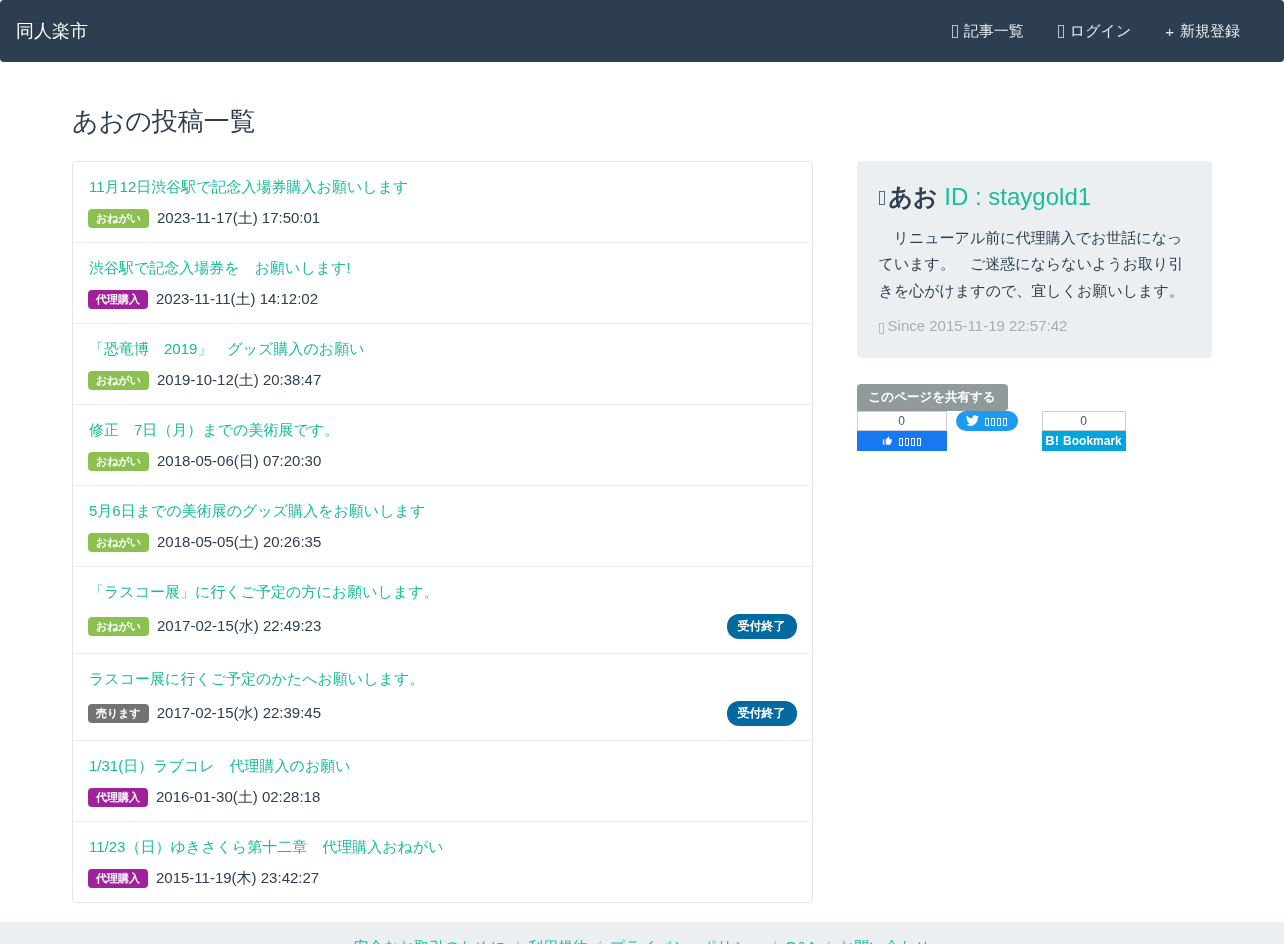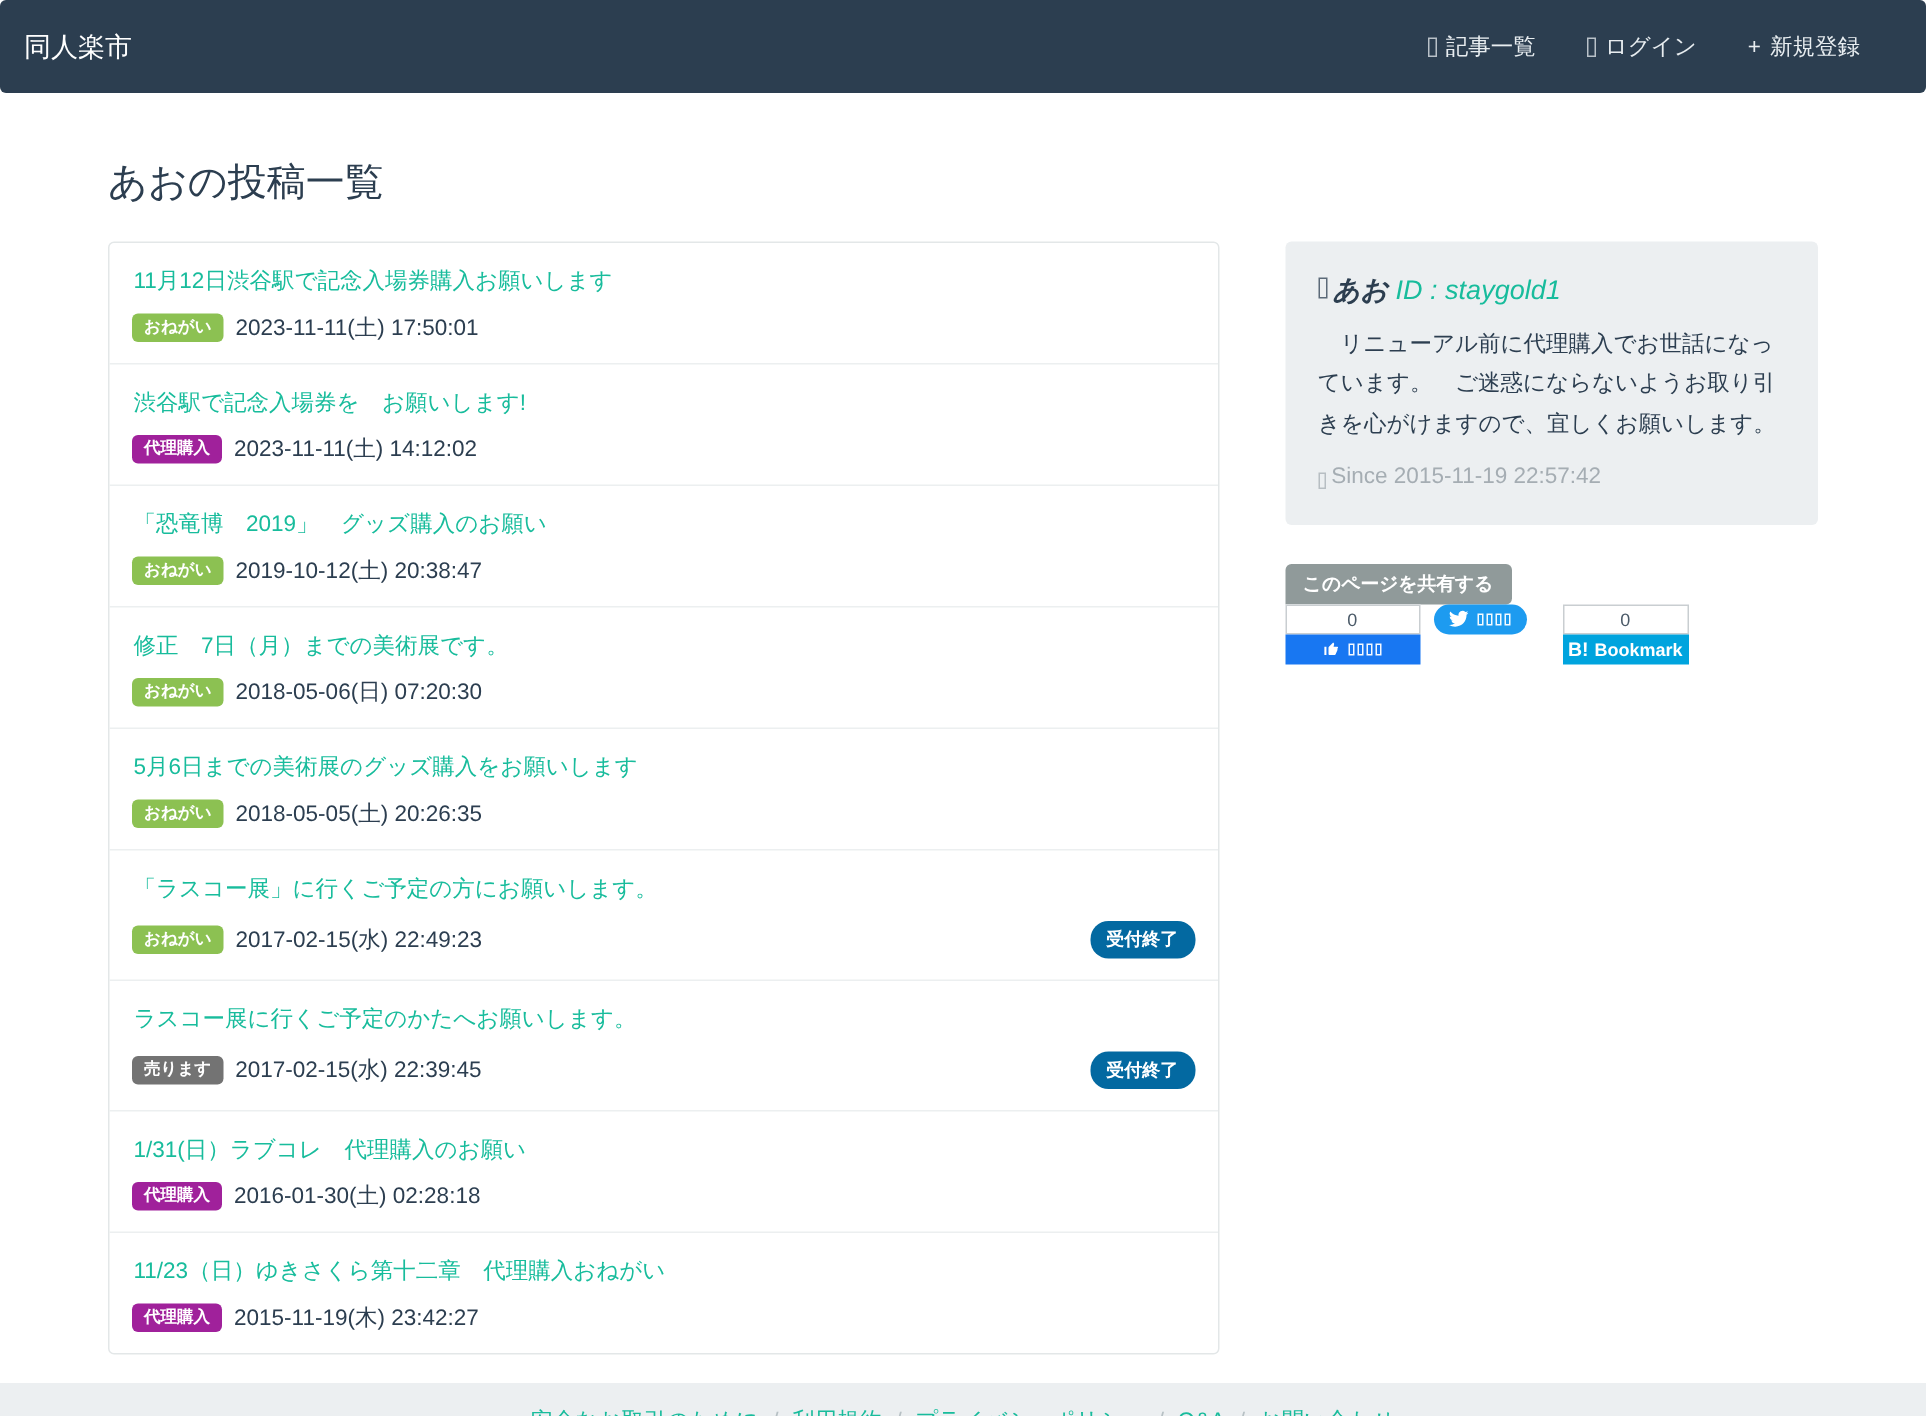--- a/index.html
+++ b/index.html
@@ -31,21 +31,21 @@
   .badge-onegai { background:#8cc152; }
   .badge-dairi  { background:#a0219b; }
   .badge-urimasu{ background:#737373; }
   .post-date { font-size:15px; margin-left:8px; color:#2c3e50; }
   .closed-pill { margin-left:auto; background:#0369a1; color:#fff; font-size:12px; font-weight:bold;
     padding:4px 11px; border-radius:12px; line-height:1.4; }
 
   
   .sidebar { width:360px; }
   .profile-card { background:#eceff1; border-radius:4px; padding:20px 22px 24px 22px; }
-  .profile-head { font-size:18px; margin-bottom:12px;font-style:italic; }
+  .profile-head { font-size:24px; margin-bottom:12px; }
   .profile-name { font-weight:bold; color:#2c3e50; }
   .profile-id { color:#18bc9c; cursor:pointer; }
   .tofu-user { width:6px; height:14px; margin-right:4px; color:#2c3e50; }
   .profile-desc { font-size:15px; line-height:1.75; color:#2c3e50; }
   .profile-since { margin-top:13px; color:#a5adb3; font-size:15px; display:flex; align-items:flex-end; gap:4px; }
   .tofu-clock { width:5px; height:11px; color:#a5adb3; }
 
   
   .share-area { margin-top:26px; }
   .share-tab { display:inline-block; background:#909a9a; color:#fff; font-size:12.5px; font-weight:bold;
@@ -96,21 +96,21 @@
 <div class="container">
   <h1 class="page-title">あおの投稿一覧</h1>
 
   <div class="columns">
 
     <div class="post-list" id="post-list">
       <div class="post-row">
         <a class="post-title">11月12日渋谷駅で記念入場券購入お願いします</a>
         <div class="post-meta">
           <span class="post-badge badge-onegai">おねがい</span>
-          <span class="post-date">2023-11-11(土) 17:50:01</span>
+          <span class="post-date">2023-11-17(土) 17:50:01</span>
 
         </div>
       </div>
 
       <div class="post-row">
         <a class="post-title">渋谷駅で記念入場券を　お願いします!</a>
         <div class="post-meta">
           <span class="post-badge badge-dairi">代理購入</span>
           <span class="post-date">2023-11-11(土) 14:12:02</span>
 

